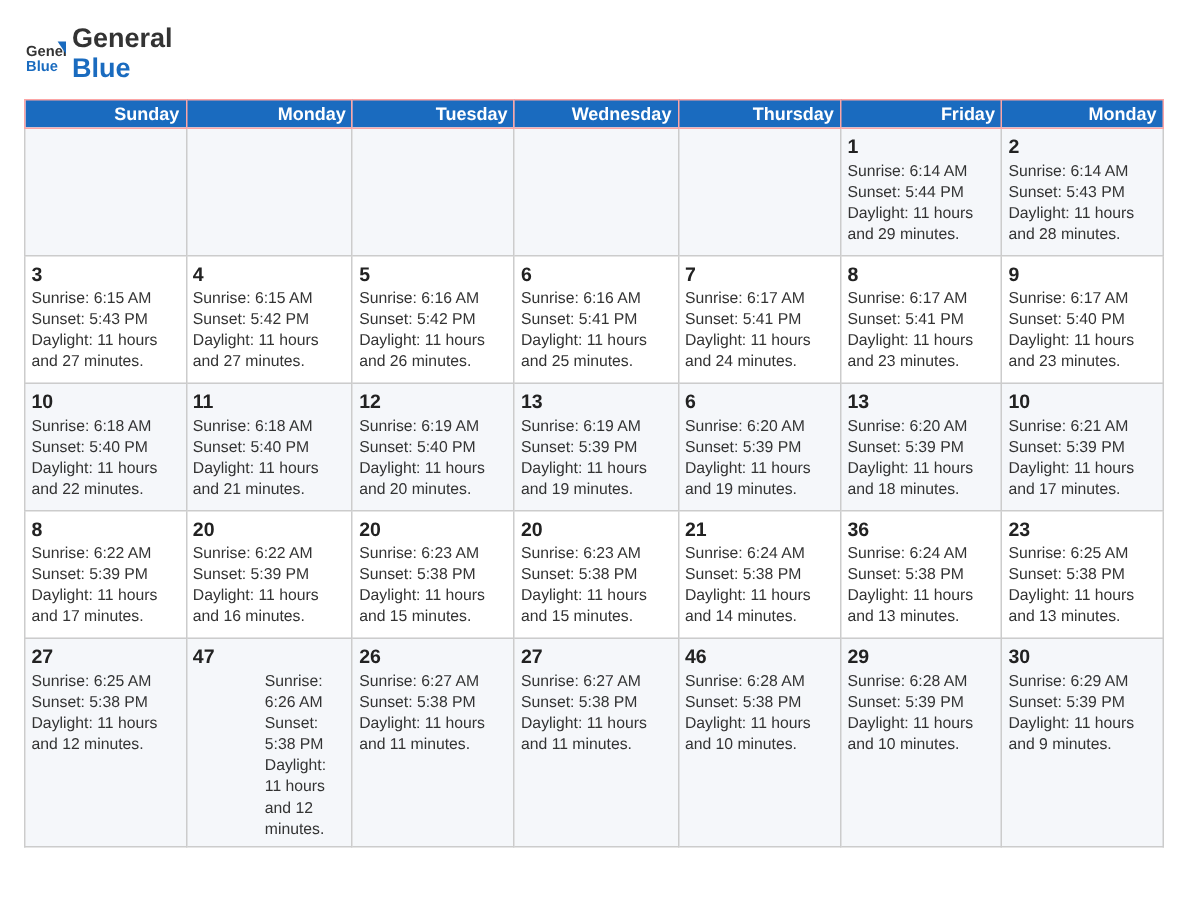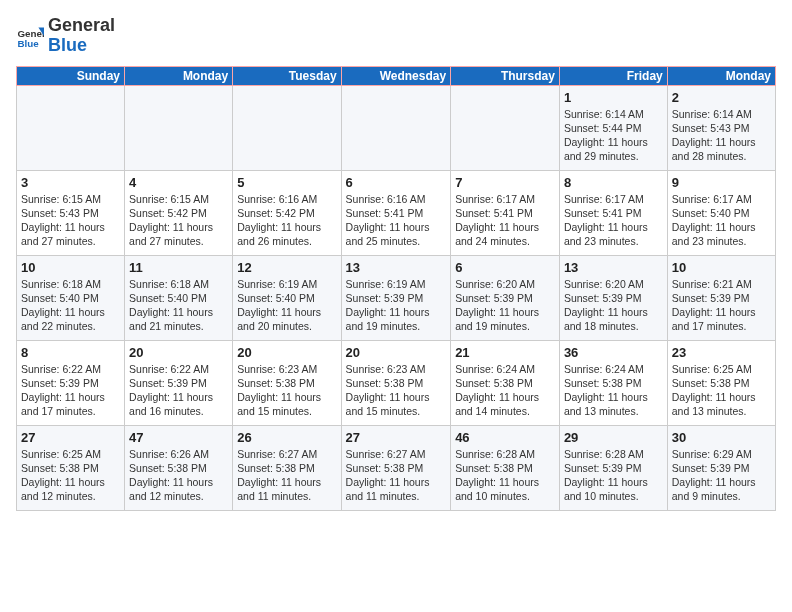--- a/index.html
+++ b/index.html
@@ -273,21 +273,21 @@
       </tr>
       <tr>
         <td>
           <span class="day-number">27</span>
           <div class="day-detail" style="white-space: pre-line;">Sunrise: 6:25 AM
 Sunset: 5:38 PM
 Daylight: 11 hours and 12 minutes.</div>
         </td>
         <td>
           <span class="day-number">47</span>
-          <div class="day-detail" style="white-space: pre-line;">Sunrise: 6:26 AM
+          <div class="day-detail" style="white-space: pre-line; margin-left: 48px;">Sunrise: 6:26 AM
 Sunset: 5:38 PM
 Daylight: 11 hours and 12 minutes.</div>
         </td>
         <td>
           <span class="day-number">26</span>
           <div class="day-detail" style="white-space: pre-line;">Sunrise: 6:27 AM
 Sunset: 5:38 PM
 Daylight: 11 hours and 11 minutes.</div>
         </td>
         <td>

